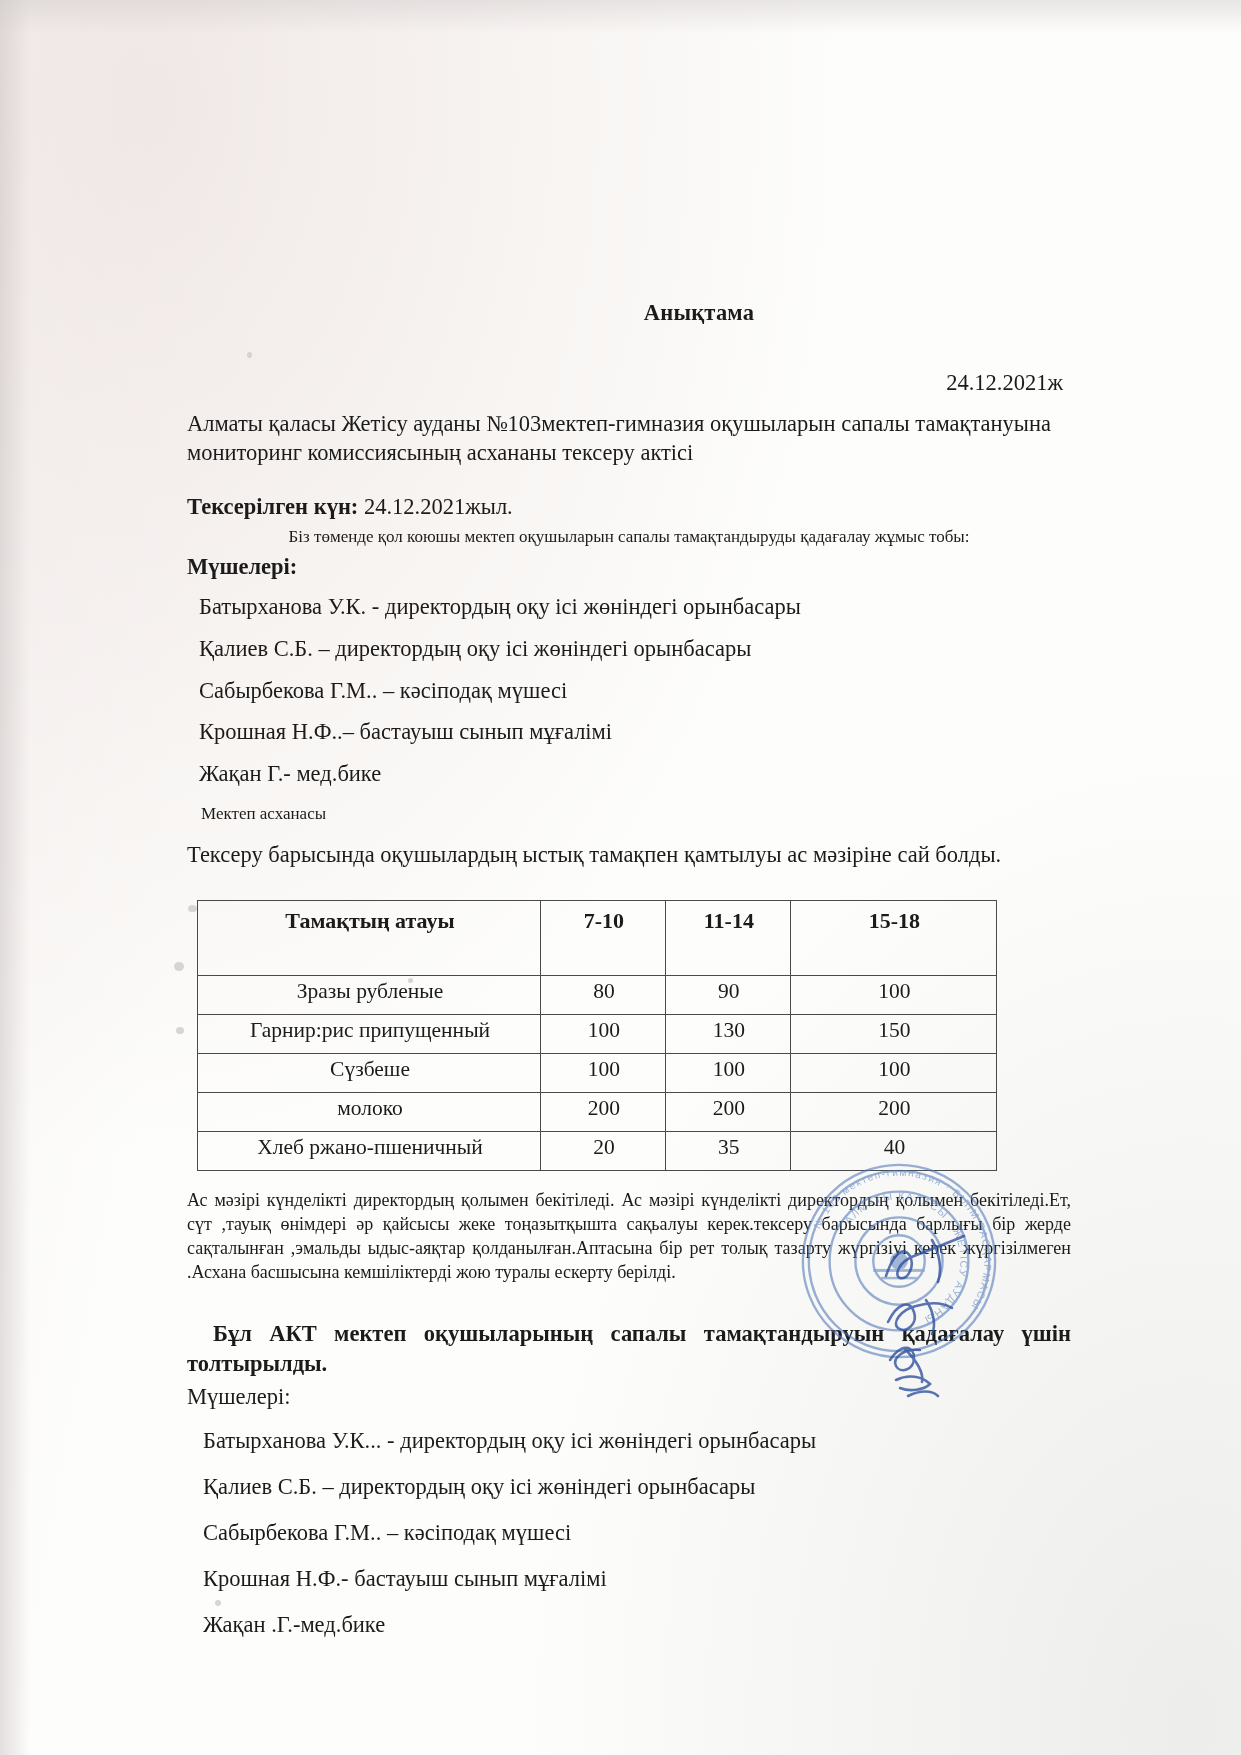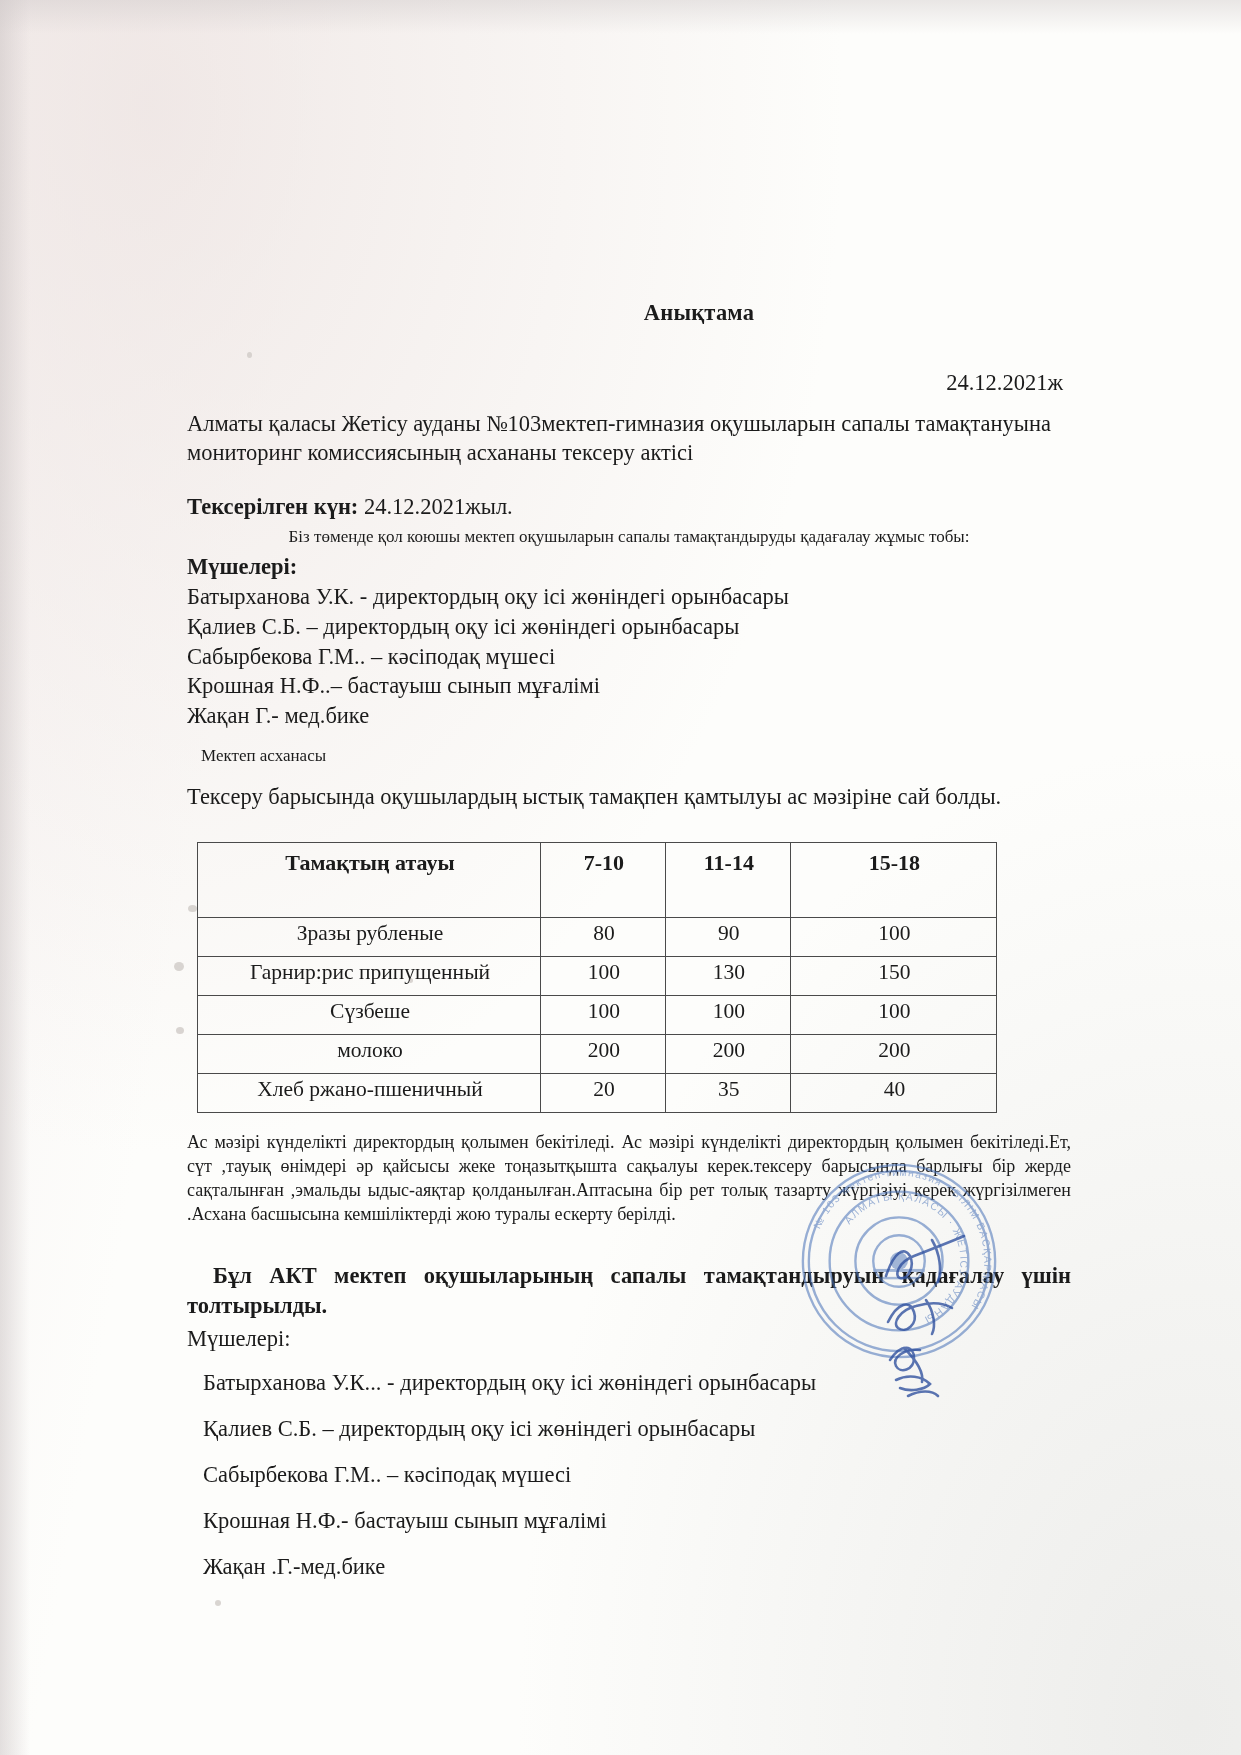--- a/index.html
+++ b/index.html
@@ -81,21 +81,21 @@
     text-align: center;
   }
   .members-head {
     font-size: 22.5px;
     font-weight: bold;
     margin: 6px 0 2px 0;
   }
   .member {
     font-size: 22.5px;
     line-height: 1.33;
-    margin: 0;
+    margin: 12px;
     font-family: Liberation Serif, serif;
   }
   .plain-line {
     font-size: 17px;
     line-height: 1.33;
     margin: 14px;
   }
   .note-line {
     font-size: 22.5px;
     line-height: 1.33;

